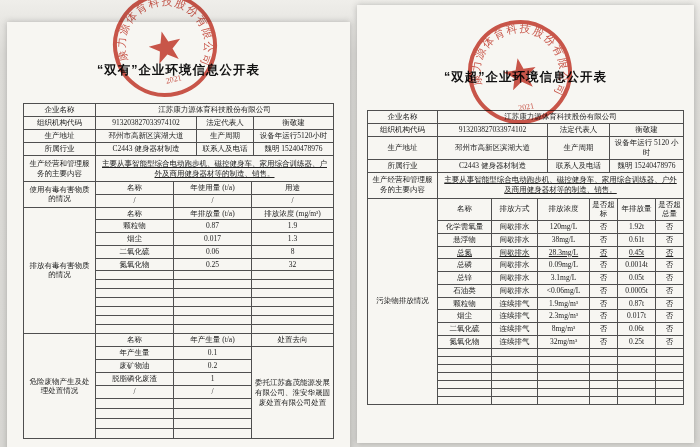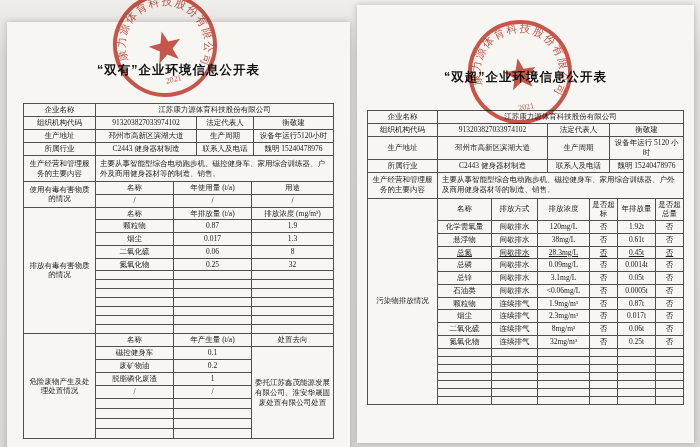--- a/index.html
+++ b/index.html
@@ -17,21 +17,21 @@
   }
   #left-page .doc-title{padding-top:40px;}
   #right-page .doc-title{padding-top:64px;}
   .tables{margin-top:24px;}
   table.tbl{
     border-collapse:collapse;table-layout:fixed;margin:0 auto;
     font-size:7.5px;text-align:center;color:#222;
   }
   table.tbl + table.tbl{margin-top:-1px;}
   .tbl td{border:1px solid #4f4f4f;padding:1px 2px;line-height:1.3;overflow:hidden;word-break:break-all;}
-  .tbl td.txt-left{text-align:left;padding:1px 4px;}
+  .tbl td.txt-left{text-align:center;padding:1px 4px;text-decoration:underline;}
   .lab{font-size:7.5px;}
   .stamp{position:absolute;opacity:.82;mix-blend-mode:multiply;pointer-events:none;}
 </style>
 </head>
 <body>
 
 <div class="page" id="left-page">
   <div class="doc-title">“双有”企业环境信息公开表</div>
   <div class="tables">
 
@@ -174,21 +174,21 @@
           <col style="width:82px">
         </colgroup>
       <tbody>
       <tr style="height:13px">
         <td class="lab" rowspan="9">危险废物产生及处理处置情况</td>
         <td>名称</td>
         <td>年产生量 (t/a)</td>
         <td>处置去向</td>
       </tr>
       <tr style="height:13px">
-        <td>磁控健身车</td>
+        <td>年产生量</td>
         <td>0.1</td>
         <td rowspan="8">委托江苏鑫茂能源发展有限公司、淮安华晟固废处置有限公司处置</td>
       </tr>
       <tr style="height:13px">
         <td>废矿物油</td>
         <td>0.2</td>
       </tr>
       <tr style="height:13px">
         <td>脱脂磷化废渣</td>
         <td>1</td>

